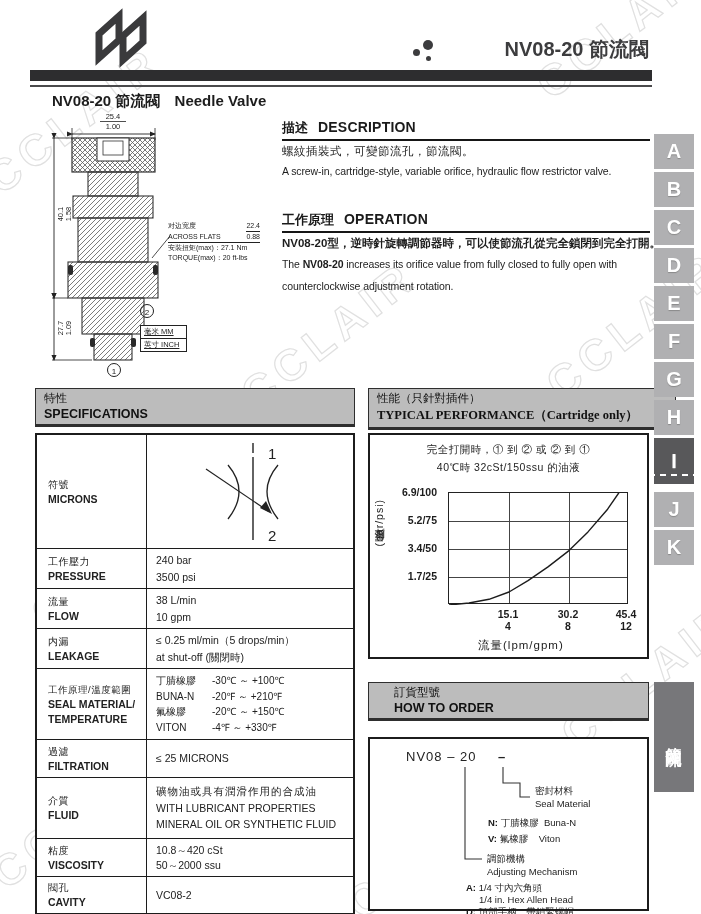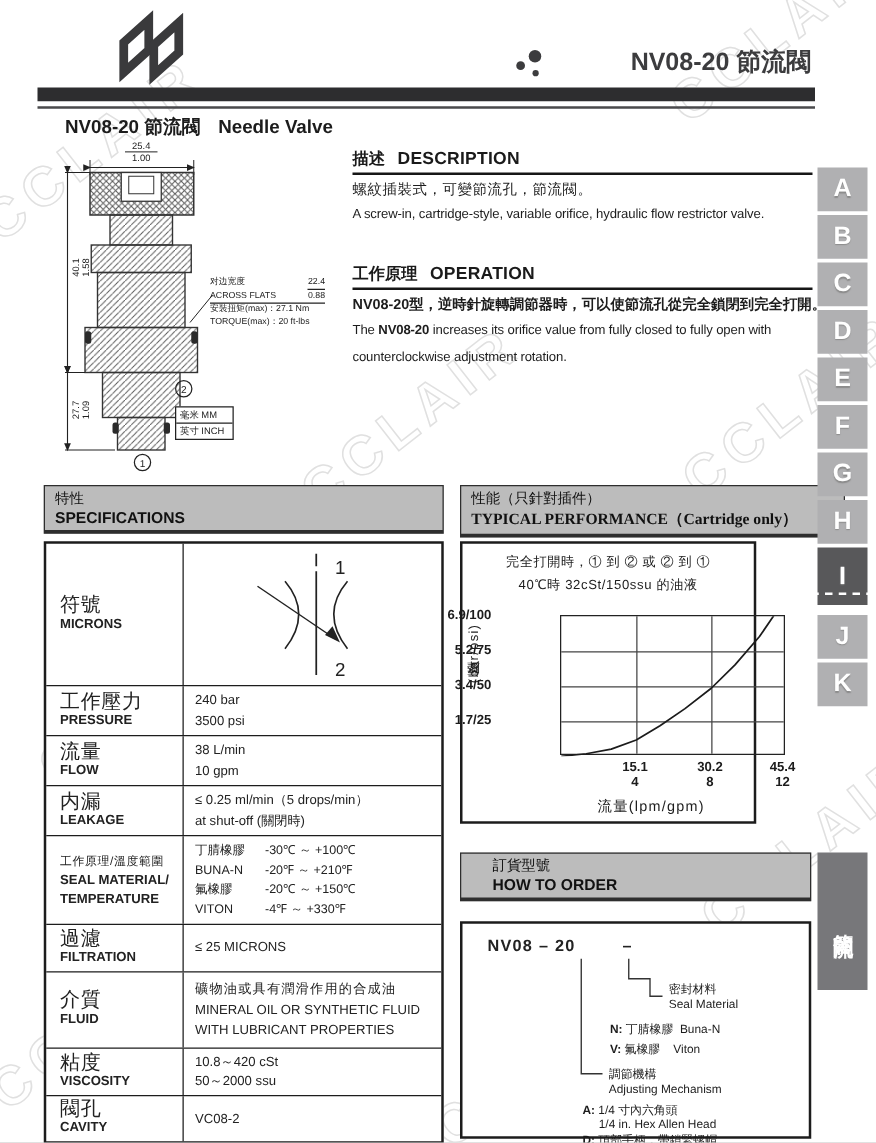--- a/index.html
+++ b/index.html
@@ -35,67 +35,67 @@
              padding:2px 8px 3px 8px; }
   .graybar .zh { font-size:11.5px; color:#111; display:block; }
   .graybar .en { font-size:12.5px; font-weight:bold; color:#111; display:block; margin-top:1px; }
 
   
   .spec-table { left:35px; top:433px; width:320px; border:2px solid #1c1c1c; background:#fff; }
   .srow { display:flex; border-top:1px solid #1c1c1c; }
   .srow:first-child { border-top:none; }
   .scell-l { width:110px; border-right:1px solid #1c1c1c; padding:3px 4px 3px 11px;
              display:flex; flex-direction:column; justify-content:center; }
-  .scell-l .zh { font-size:16px; line-height:15px; letter-spacing:0.5px; }
+  .scell-l .zh { font-size:10px; line-height:15px; letter-spacing:0.5px; }
   .scell-l .en { font-size:10.5px; line-height:15px; font-weight:bold; }
   .scell-r { flex:1; padding:3px 4px 3px 9px; display:flex; flex-direction:column; justify-content:center; }
   .scell-r .ln { font-size:10.5px; line-height:16.5px; }
   .pairln { display:flex; font-size:10px; line-height:15.5px; }
   .pairln .n { width:56px; }
 
   
   .symcell { align-items:center; }
 
   
-  .chart-box { left:368px; top:433px; width:237px; height:226px; border:2px solid #1c1c1c; background:#fff; }
+  .chart-box { left:368px; top:433px; width:281px; height:226px; border:2px solid #1c1c1c; background:#fff; }
   .chart-title { position:absolute; width:100%; text-align:center; font-size:10.5px; color:#1d1d1d; letter-spacing:0.5px; }
   .plot { position:absolute; left:78px; top:57px; width:180px; height:112px; border:1.5px solid #222; }
   .gl-h { position:absolute; left:0; width:100%; height:1px; background:#444; }
   .gl-v { position:absolute; top:0; height:100%; width:1px; background:#444; }
   .ytick { position:absolute; right:210px; width:62px; text-align:right; font-size:10.5px; font-weight:bold; color:#1c1c1c; }
   .xtick { position:absolute; width:46px; text-align:center; font-size:10.5px; font-weight:bold; color:#1c1c1c; line-height:12px; }
   .ylab { position:absolute; left:2px; top:64px; font-size:10.5px; color:#1c1c1c; writing-mode:vertical-rl; transform:rotate(180deg); letter-spacing:1px; }
   .xlab { position:absolute; left:108px; top:203px; font-size:11.5px; color:#1c1c1c; letter-spacing:1px; }
 
   
   .order-box { left:368px; top:737px; width:281px; height:174px; border:2px solid #1c1c1c; background:#fff; }
   .ord { position:absolute; font-size:9.5px; color:#1c1c1c; white-space:nowrap; }
   .ord b { font-weight:bold; }
-  .model-code { position:absolute; left:20px; top:10px; font-size:13px; font-weight:bold; letter-spacing:1px; }
+  .model-code { position:absolute; left:36px; top:10px; font-size:13px; font-weight:normal; letter-spacing:1px; }
   .model-dash { position:absolute; left:128px; top:10px; font-size:13px; font-weight:bold; }
 
   
   .tabs { left:654px; top:134px; width:40px; }
   .tab { width:40px; height:35px; margin-bottom:3px; background:#b0b0b2; color:#fff;
          font-size:20px; font-weight:bold; display:flex; align-items:center; justify-content:center;
          text-shadow:0 1px 1px #8a8a8a; }
   .tab.active { height:46px; background:#58585a; position:relative; margin-bottom:8px; }
   .tab.active .dashline { position:absolute; left:-5px; right:-5px; bottom:8px; border-top:2px dashed #fff; }
   .cat-tab { left:654px; top:682px; width:40px; height:110px; background:#77777a;
              display:flex; flex-direction:column; align-items:center; justify-content:center;
              color:#fff; font-size:16px; font-weight:bold; line-height:21px; letter-spacing:2px; }
   .cat-tab span { writing-mode:vertical-rl; }
 
   
   .anno { left:168px; top:221px; width:116px; font-size:7px; line-height:10px; color:#222; }
   .anno .frac { border-bottom:1px solid #222; }
   .anno .r1 { display:flex; justify-content:space-between; width:92px; }
   .anno .r2 { border-bottom:1px solid #222; width:92px; display:flex; justify-content:space-between; }
   .unitbox { left:140px; top:325px; width:47px; border:1px solid #222; font-size:7.5px; line-height:12px;
-             text-align:left; background:#fff; }
+             text-align:left; background:#fff;text-decoration:underline; }
   .unitbox div { padding:0 3px; }
   .unitbox div:first-child { border-bottom:1px solid #222; }
 </style>
 </head>
 <body>
 
 <div class="page">
 
   <div class="wm" style="left:-30px; top:95px;">CCLAIR</div>
   <div class="wm" style="left:520px; top:0px;">CCLAIR</div>
@@ -311,22 +311,22 @@
       </div>
     </div>
 
     <div class="srow" style="height:61px;">
       <div class="scell-l">
         <span class="zh">介質</span>
         <span class="en">FLUID</span>
       </div>
       <div class="scell-r">
         <span class="ln" style="letter-spacing:1px;">礦物油或具有潤滑作用的合成油</span>
+        <span class="ln">WITH LUBRICANT PROPERTIES</span>
         <span class="ln">MINERAL OIL OR SYNTHETIC FLUID</span>
-        <span class="ln">WITH LUBRICANT PROPERTIES</span>
       </div>
     </div>
 
     <div class="srow" style="height:38px;">
       <div class="scell-l">
         <span class="zh">粘度</span>
         <span class="en">VISCOSITY</span>
       </div>
       <div class="scell-r">
         <span class="ln" style="line-height:15px;">10.8～420 cSt</span>

